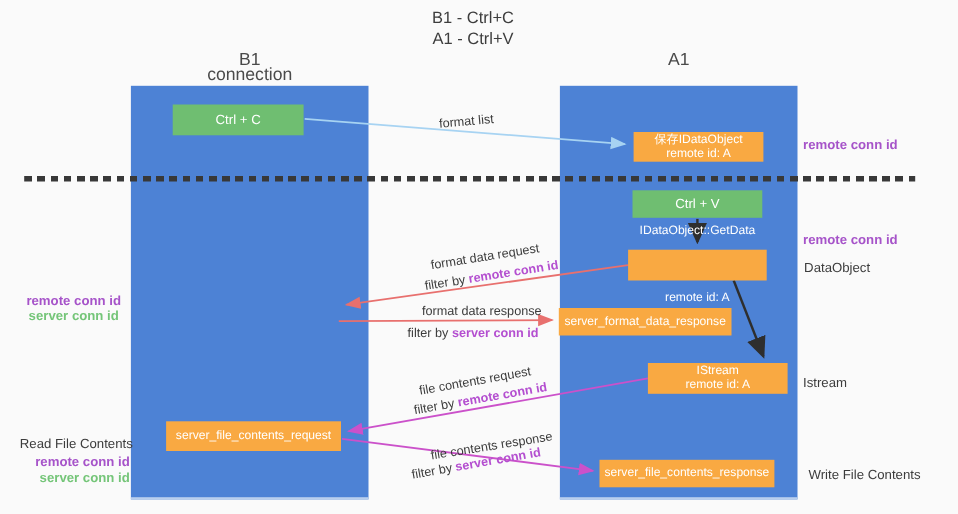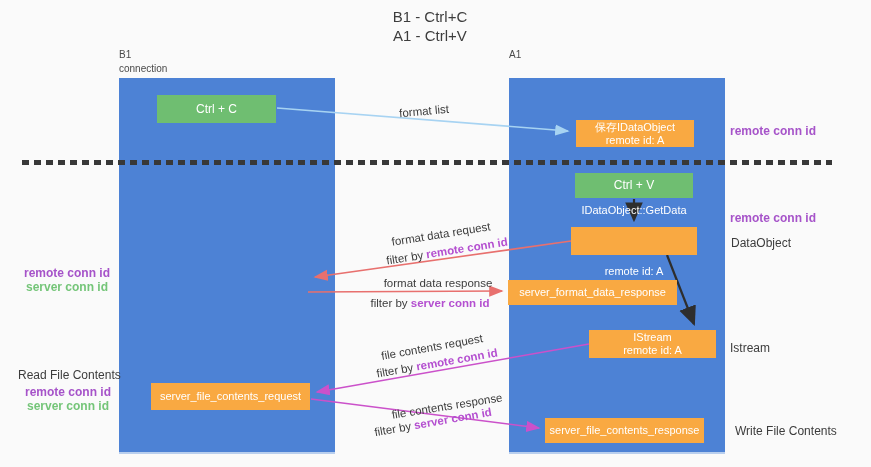--- a/index.html
+++ b/index.html
@@ -2,21 +2,21 @@
 <html><head>
 <meta charset="utf-8">
 <style>
   html,body{margin:0;padding:0;}
   body{font-family:"Liberation Sans","DejaVu Sans",sans-serif;background:#fafafa;}
   #stage{position:relative;width:871px;height:467px;background:#fafafa;overflow:hidden;}
 
   .title{position:absolute;top:7px;left:0;width:860px;text-align:center;
          font-size:15px;line-height:19px;color:#3d3d3d;}
 
-  .col-header{position:absolute;top:48px;font-size:10px;
+  .col-header{position:absolute;top:48px;text-align:center;font-size:16px;
               line-height:14px;color:#4a4a4a;}
   .col-header.left{left:119px;width:216px;}
   .col-header.right{left:509px;width:216px;}
 
   .lane{position:absolute;top:78px;width:216px;height:374px;background:#4d82d5;
         border-bottom:2px solid #b9cfee;}
   .lane.left{left:119px;}
   .lane.right{left:509px;}
 
   .dashline{position:absolute;top:160px;left:22px;width:810px;height:5px;
@@ -99,21 +99,21 @@
   <div class="box green" style="left:575px;top:173px;width:118px;height:25px;">
     <div>Ctrl + V</div>
   </div>
 
   <div class="box orange" style="left:571px;top:227px;width:126px;height:28px;gap:48px;">
     <div>IDataObject::GetData</div>
     <div>remote id: A</div>
   </div>
 
 
-  <div class="box orange" style="left:508px;top:280px;width:169px;height:25px;">
+  <div class="box orange" style="left:508px;top:280px;width:157px;height:25px;">
     <div>server_format_data_response</div>
   </div>
 
   <div class="box orange" style="left:589px;top:330px;width:127px;height:28px;">
     <div>IStream</div>
     <div>remote id: A</div>
   </div>
 
   <div class="box orange" style="left:151px;top:383px;width:159px;height:27px;">
     <div>server_file_contents_request</div>
@@ -126,21 +126,21 @@
   <div class="side-label purple" style="left:730px;top:124px;">remote conn id</div>
   <div class="side-label purple" style="left:730px;top:211px;">remote conn id</div>
   <div class="side-label" style="left:731px;top:236px;">DataObject</div>
   <div class="side-label" style="left:730px;top:341px;">Istream</div>
   <div class="side-label" style="left:735px;top:424px;">Write File Contents</div>
 
   <div class="side-label stack" style="left:22px;top:266px;width:90px;">
     <div class="purple">remote conn id</div>
     <div class="greentext">server conn id</div>
   </div>
-  <div class="side-label stack" style="left:18px;top:368px;width:100px;">
+  <div class="side-label stack" style="left:18px;top:396px;width:100px;text-align:right;">
     <div>Read File Contents</div>
     <div class="purple" style="margin-top:3px;">remote conn id</div>
     <div class="greentext">server conn id</div>
   </div>
 
   <div class="arrow-label" style="left:424px;top:111px;transform:translate(-50%,-50%) rotate(-5deg);">format list</div>
 
   <div class="arrow-label" style="left:441px;top:234px;transform:translate(-50%,-50%) rotate(-9deg);">format data request</div>
   <div class="arrow-label" style="left:447px;top:251px;transform:translate(-50%,-50%) rotate(-9deg);">
     <span>filter by </span><span class="emph">remote conn id</span>

